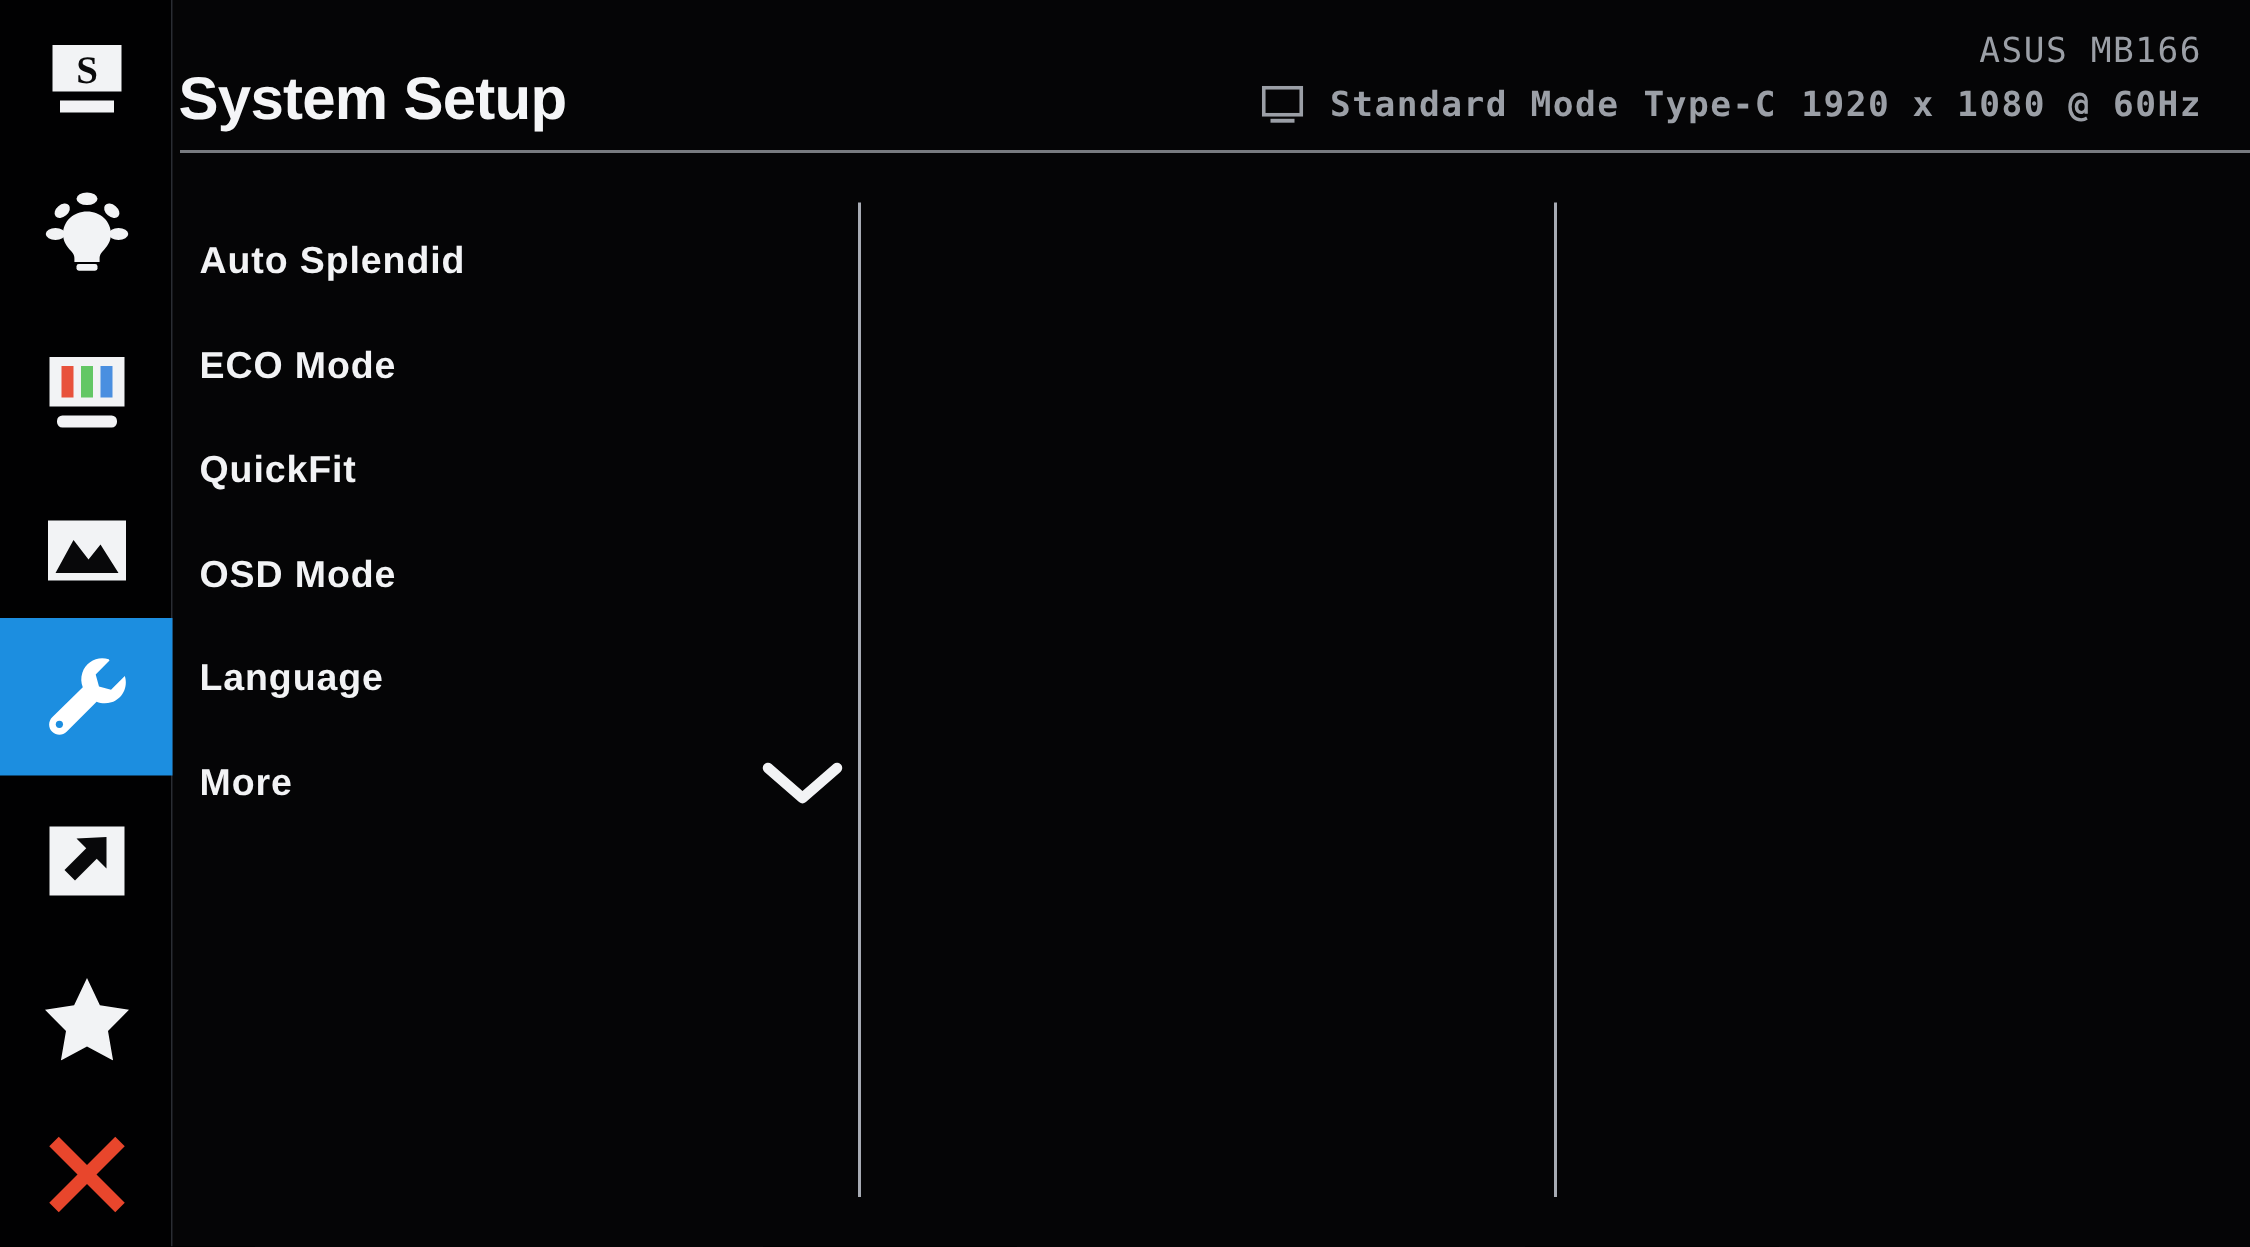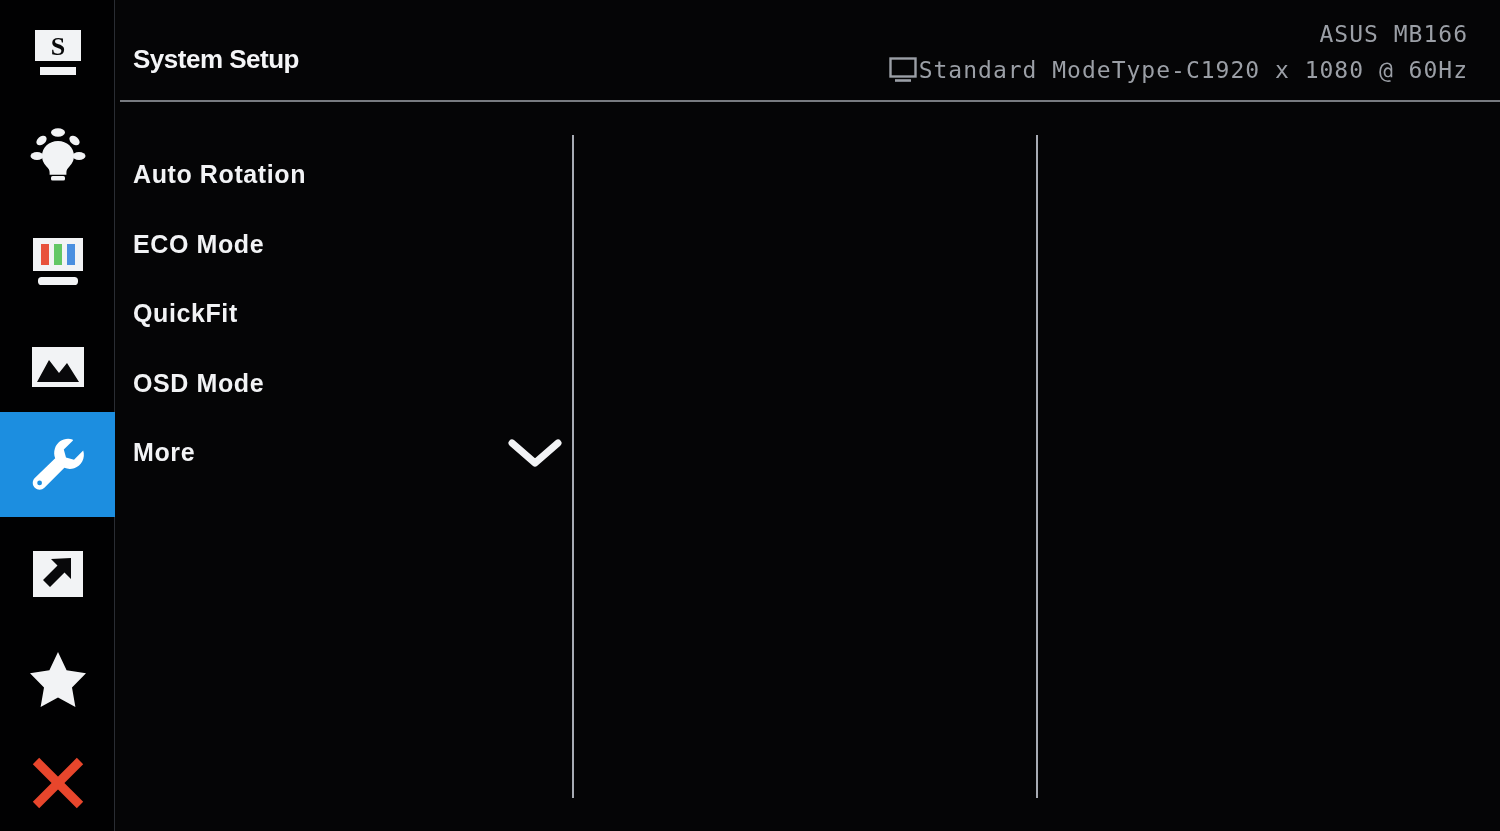--- a/index.html
+++ b/index.html
@@ -34,38 +34,40 @@
     position:absolute; left:115px; top:0;
     width:1385px; height:102px;
   }
   #header-rule {
     position:absolute; left:120px; top:100px;
     width:1380px; height:2px;
     background:#8d9197;
     opacity:.85;
   }
   #page-title {
-    position:absolute; left:18px; top:44px;
-    font-size:26px; font-weight:bold;
+    position:absolute; left:4px; top:44px;
+    font-size:40px; font-weight:bold;
     color:#f4f5f7;
     letter-spacing:-0.5px;
     font-family:"Liberation Sans", sans-serif;
   }
   #status-cluster {
     position:absolute; right:32px; top:16px;
     text-align:right;
     color:#9b9fa6;
     font-family:"DejaVu Sans Mono", monospace;
     font-size:23px;
     letter-spacing:1px;
     line-height:36px;
     white-space:nowrap;
   }
   #status-line2 {
     display:flex; align-items:center; 
+    gap:16px;
+    font-weight:bold;
   }
   .mono-chunk { white-space:pre; }
 
   
   #menu {
     position:absolute; left:133px; top:140px;
     width:420px;
   }
   .menu-row {
     position:relative;
@@ -208,36 +210,39 @@
   </div>
   <div id="header-rule"></div>
 
   <div class="vdiv" id="vdiv-1"></div>
   <div class="vdiv" id="vdiv-2"></div>
 
   <div id="menu">
 
 
     <div class="menu-row">
-      <span class="menu-label">Auto Rotation</span>
+      <span class="menu-label">Auto Splendid</span>
     </div>
 
 
     <div class="menu-row">
       <span class="menu-label">ECO Mode</span>
     </div>
 
     <div class="menu-row">
       <span class="menu-label">QuickFit</span>
     </div>
 
     <div class="menu-row">
       <span class="menu-label">OSD Mode</span>
     </div>
 
+    <div class="menu-row">
+      <span class="menu-label">Language</span>
+    </div>
 
     <div class="menu-row">
       <span class="menu-label">More</span>
       <span class="chevron-slot">
         <svg width="54" height="32" viewBox="0 0 54 32">
           <path d="M4 6 L27 26 L50 6" fill="none" stroke="#f2f3f5" stroke-width="7" stroke-linecap="round" stroke-linejoin="round"></path>
         </svg>
       </span>
     </div>
   </div>

